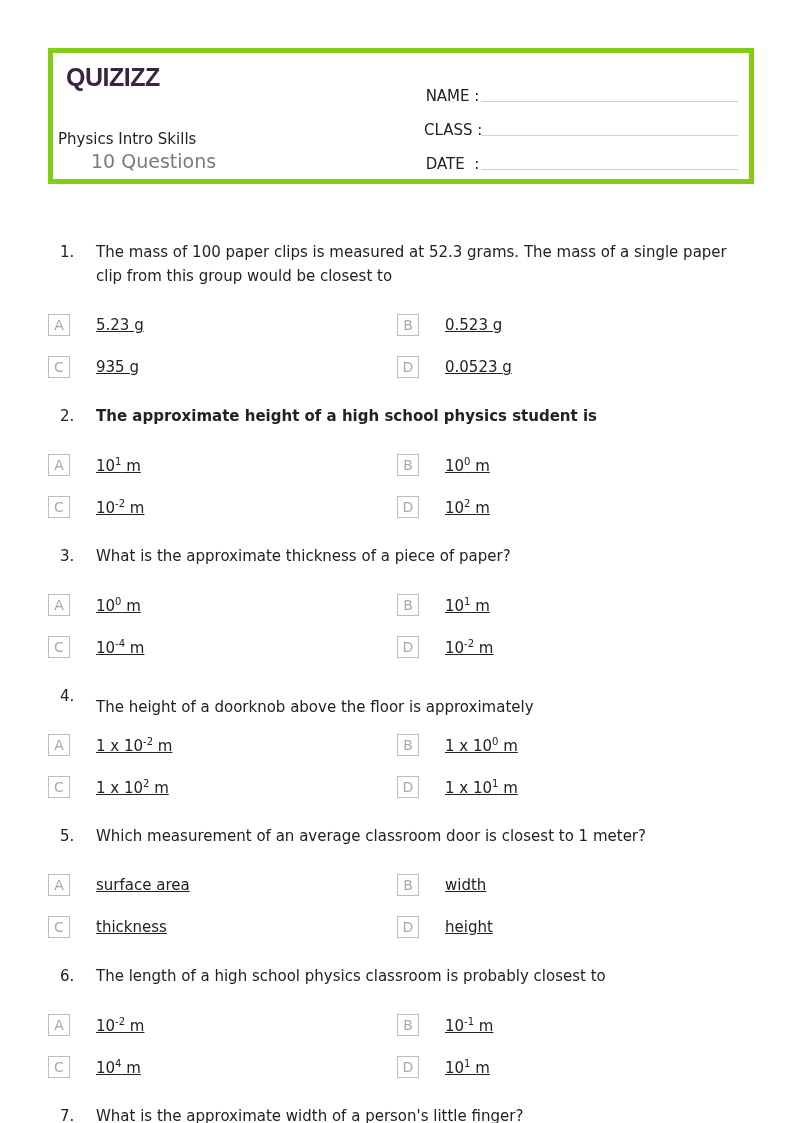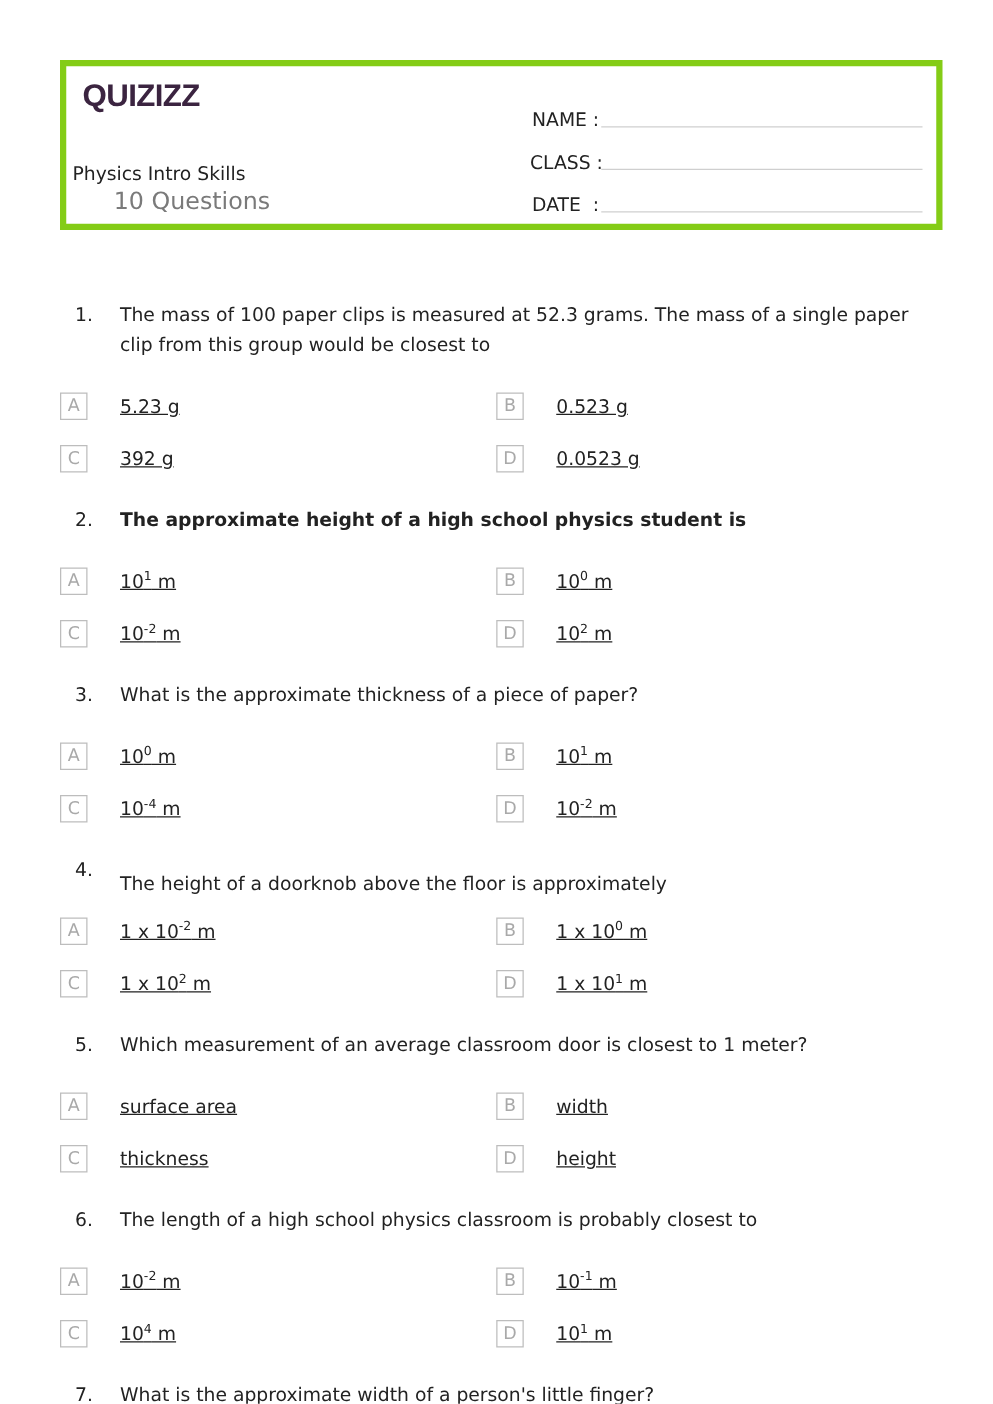--- a/index.html
+++ b/index.html
@@ -52,21 +52,21 @@
     <div class="opt" style="left: 48px; top: 313px;">
       <span class="opt-box">A</span>
       <span class="opt-text">5.23 g</span>
     </div>
     <div class="opt" style="left: 397px; top: 313px;">
       <span class="opt-box">B</span>
       <span class="opt-text">0.523 g</span>
     </div>
     <div class="opt" style="left: 48px; top: 355px;">
       <span class="opt-box">C</span>
-      <span class="opt-text">392 g</span>
+      <span class="opt-text">935 g</span>
     </div>
     <div class="opt" style="left: 397px; top: 355px;">
       <span class="opt-box">D</span>
       <span class="opt-text">0.0523 g</span>
     </div>
     <div class="q-num" style="top: 404px; line-height: 24px;">2.</div>
     <div class="q-text" style="top: 404px; font-weight: bold;">The approximate height of a high school physics student is</div>
     <div class="opt" style="left: 48px; top: 453px;">
       <span class="opt-box">A</span>
       <span class="opt-text"><span>10</span><sup>1</sup><span> m</span></span>

